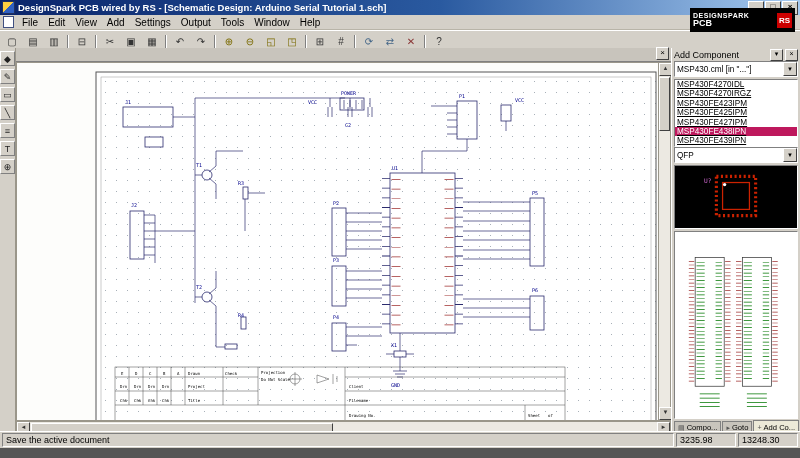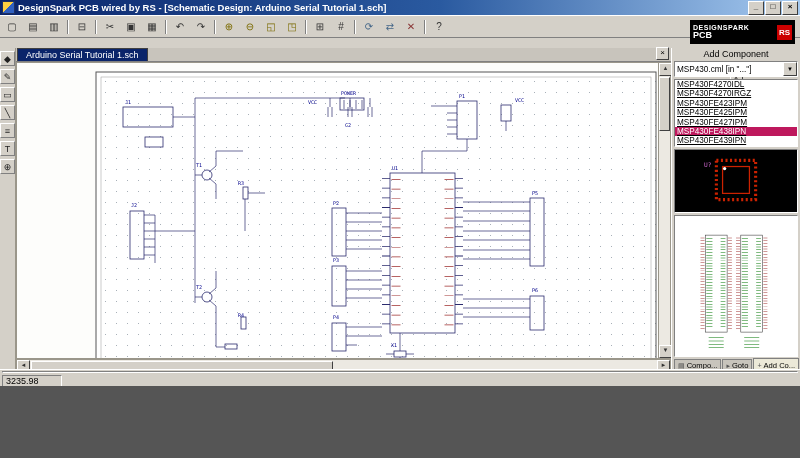--- a/index.html
+++ b/index.html
@@ -1,34 +1,34 @@
 <!DOCTYPE html>
 <html><head>
 <meta charset="utf-8">
 <style>
   html,body{margin:0;padding:0;}
   body{font-family:"Liberation Sans",sans-serif;background:#555;}
-  .window{position:relative;width:800px;height:386px;background:#d4d0c8;overflow:hidden;font-size:10px;}
+  .window{position:relative;width:800px;height:448px;background:#d4d0c8;overflow:hidden;font-size:10px;}
 
   
   .titlebar{height:15px;background:linear-gradient(90deg,#0a246a 0%,#2a5aa0 55%,#a6caf0 100%);
     display:flex;align-items:center;gap:3px;padding:0 2px;color:#fff;font-weight:bold;font-size:9.5px;white-space:nowrap;}
   .app-icon{width:11px;height:11px;background:linear-gradient(135deg,#ffcf40 0 50%,#3060c0 50% 100%);border:1px solid #203060;flex:0 0 auto;}
   .titlebar-title{overflow:hidden;text-overflow:ellipsis;}
   .tb-buttons{margin-left:auto;display:flex;gap:1px;}
   .tb-btn{width:14px;height:12px;background:#d4d0c8;border:1px solid;border-color:#fff #404040 #404040 #fff;
     color:#000;font-size:8px;line-height:10px;text-align:center;font-weight:bold;}
 
   
   .menubar{height:14px;display:flex;align-items:center;padding-left:2px;background:#d4d0c8;border-bottom:1px solid #b8b4a8;}
   .mdi-doc-icon{width:9px;height:10px;background:#fff;border:1px solid #405080;margin:0 3px 0 1px;}
   .menu-item{padding:0 5px;color:#000;}
 
   
-  .brand{position:absolute;top:20px;right:5px;width:99px;height:22px;background:#000;color:#fff;
+  .brand{position:absolute;top:8px;right:5px;width:99px;height:22px;background:#000;color:#fff;
     display:flex;align-items:center;gap:3px;padding:1px 3px;z-index:20;}
   .brand-col{display:flex;flex-direction:column;line-height:1;}
   .brand-line1{font-size:7px;font-weight:bold;letter-spacing:0.5px;}
   .brand-line2{font-size:9px;font-weight:bold;}
   .brand-rs{margin-left:auto;width:15px;height:15px;background:#cc0000;color:#fff;font-weight:bold;font-size:8px;
     display:flex;align-items:center;justify-content:center;}
 
   
   .toolbar{height:19px;display:flex;align-items:center;gap:1px;padding:1px 2px;background:#d4d0c8;
     border-top:1px solid #fff;border-bottom:1px solid #808080;}
@@ -61,21 +61,21 @@
   .hscroll{height:11px;background:#ece9e2;border:1px solid #9a968a;display:flex;}
   .scr-btn{width:11px;height:11px;background:#d4d0c8;border:1px solid;border-color:#fff #404040 #404040 #fff;
     font-size:6px;line-height:9px;text-align:center;color:#333;flex:0 0 auto;}
   .vthumb{width:9px;height:52px;margin:1px auto;background:#d4d0c8;border:1px solid;border-color:#fff #404040 #404040 #fff;}
   .hthumb{height:9px;width:300px;margin:1px 0 0 1px;background:#d4d0c8;border:1px solid;border-color:#fff #404040 #404040 #fff;}
   .hspacer{flex:1;}
   .vspacer{flex:1;}
 
   
   .right-panel{width:124px;background:#d4d0c8;border-left:1px solid #fff;display:flex;flex-direction:column;padding:1px 2px;}
-  .rp-header{height:12px;display:flex;align-items:center;font-size:9px;gap:2px;flex-direction:column;}
+  .rp-header{height:12px;display:flex;align-items:center;font-size:9px;gap:2px;}
   .rp-header-title{flex:1;}
   .rp-hbtn{width:11px;height:10px;background:#d4d0c8;border:1px solid;border-color:#fff #404040 #404040 #fff;
     font-size:7px;line-height:8px;text-align:center;}
   .combo{height:14px;background:#fff;border:1px solid;border-color:#808080 #fff #fff #808080;display:flex;align-items:center;
     font-size:8.2px;padding-left:2px;white-space:nowrap;overflow:hidden;}
   .combo-arrow{margin-left:auto;width:12px;align-self:stretch;background:#d4d0c8;border:1px solid;
     border-color:#fff #404040 #404040 #fff;font-size:6px;display:flex;align-items:center;justify-content:center;color:#000;flex:0 0 auto;}
   .comp-list{height:66px;background:#fff;border:1px solid;border-color:#808080 #fff #fff #808080;overflow:hidden;margin-top:2px;text-decoration:underline;}
   .comp-row{height:9.4px;line-height:9.4px;font-size:8.2px;padding-left:2px;white-space:nowrap;color:#000;}
   .comp-row.selected{background:#be185d;color:#fff;}
@@ -83,41 +83,53 @@
   .sym-preview{flex:1;background:#fff;border:1px solid;border-color:#808080 #fff #fff #808080;margin-top:2px;min-height:0;}
   .fp-preview svg,.sym-preview svg{width:100%;height:100%;display:block;}
   .rp-tabs{height:13px;display:flex;align-items:flex-end;gap:1px;margin-top:1px;}
   .rp-tab{height:11px;display:flex;align-items:center;gap:2px;padding:0 3px;font-size:7.6px;background:#c8c4bc;
     border:1px solid #808080;border-bottom:none;white-space:nowrap;}
   .rp-tab.active{background:#ece9d8;height:12px;text-align:right;}
   .rp-tab .glyph{font-size:7px;color:#555;}
 
   
   .statusbar{position:absolute;left:0;right:0;bottom:0;height:14px;background:#d4d0c8;display:flex;gap:2px;
-    padding:1px 2px;align-items:stretch;border-top:1px solid #fff;flex-direction:column;}
+    padding:1px 2px;align-items:stretch;border-top:1px solid #fff;}
   .sb-panel{border:1px solid;border-color:#808080 #fff #fff #808080;display:flex;align-items:center;
     font-size:9px;padding:0 3px;white-space:nowrap;overflow:hidden;}
   .sb-msg{flex:1;}
   .sb-coord{width:52px;flex:0 0 auto;}
 </style>
 </head>
 <body>
 
 <div class="window">
 
   <div class="titlebar">
     <span class="app-icon"></span>
     <span class="titlebar-title">DesignSpark PCB wired by RS - [Schematic Design: Arduino Serial Tutorial 1.sch]</span>
     <span class="tb-buttons">
       <span class="tb-btn">_</span>
       <span class="tb-btn">□</span>
       <span class="tb-btn">×</span>
     </span>
   </div>
 
+  <div class="menubar">
+    <span class="mdi-doc-icon"></span>
+  <span class="menu-item">File</span>
+      <span class="menu-item">Edit</span>
+      <span class="menu-item">View</span>
+      <span class="menu-item">Add</span>
+      <span class="menu-item">Settings</span>
+      <span class="menu-item">Output</span>
+      <span class="menu-item">Tools</span>
+      <span class="menu-item">Window</span>
+      <span class="menu-item">Help</span>
+    </div>
 
   <div class="brand">
     <span class="brand-col">
       <span class="brand-line1">DESIGNSPARK</span>
       <span class="brand-line2">PCB</span>
     </span>
     <span class="brand-rs">RS</span>
   </div>
 
   <div class="toolbar">
@@ -156,21 +168,20 @@
         <span class="lt-btn">✎</span>
         <span class="lt-btn">▭</span>
         <span class="lt-btn">╲</span>
         <span class="lt-btn">≡</span>
         <span class="lt-btn">T</span>
         <span class="lt-btn">⊕</span>
       </div>
 
     <div class="canvas-wrap">
       <div class="tabstrip">
-        <span class="doc-tab">Arduino Serial Tutorial 1.sch</span>
         <span class="tab-close">×</span>
       </div>
       <div class="canvas-row">
         <div class="canvas">
           <div class="sheet">
             <svg viewBox="0 0 562 358">
 
               <rect x="1" y="1" width="560" height="356" fill="none" stroke="#555" stroke-width="1"></rect>
               <rect x="6" y="6" width="550" height="346" fill="none" stroke="#999" stroke-width="0.5"></rect>
 
@@ -305,20 +316,24 @@
       </div>
       <div class="comp-list">
           <div class="comp-row">MSP430F4270IDL</div>
           <div class="comp-row">MSP430F4270IRGZ</div>
           <div class="comp-row">MSP430FE423IPM</div>
           <div class="comp-row">MSP430FE425IPM</div>
           <div class="comp-row">MSP430FE427IPM</div>
           <div class="comp-row selected">MSP430FE438IPN</div>
           <div class="comp-row">MSP430FE439IPN</div>
         </div>
+      <div class="combo">
+        <span>QFP</span>
+        <span class="combo-arrow">▼</span>
+      </div>
       <div class="fp-preview">
         <svg viewBox="0 0 118 60">
           <text x="28" y="16" font-size="6" fill="#cc66cc">U?</text>
           <rect x="40" y="10" width="38" height="38" fill="none" stroke="#cc2200" stroke-width="3" stroke-dasharray="2,2.4"></rect>
           <rect x="46" y="16" width="26" height="26" fill="none" stroke="#cc2200" stroke-width="1.2"></rect>
           <circle cx="48" cy="18" r="1.6" fill="#fff"></circle>
         </svg>
       </div>
       <div class="sym-preview">
         <svg viewBox="0 0 118 205">

